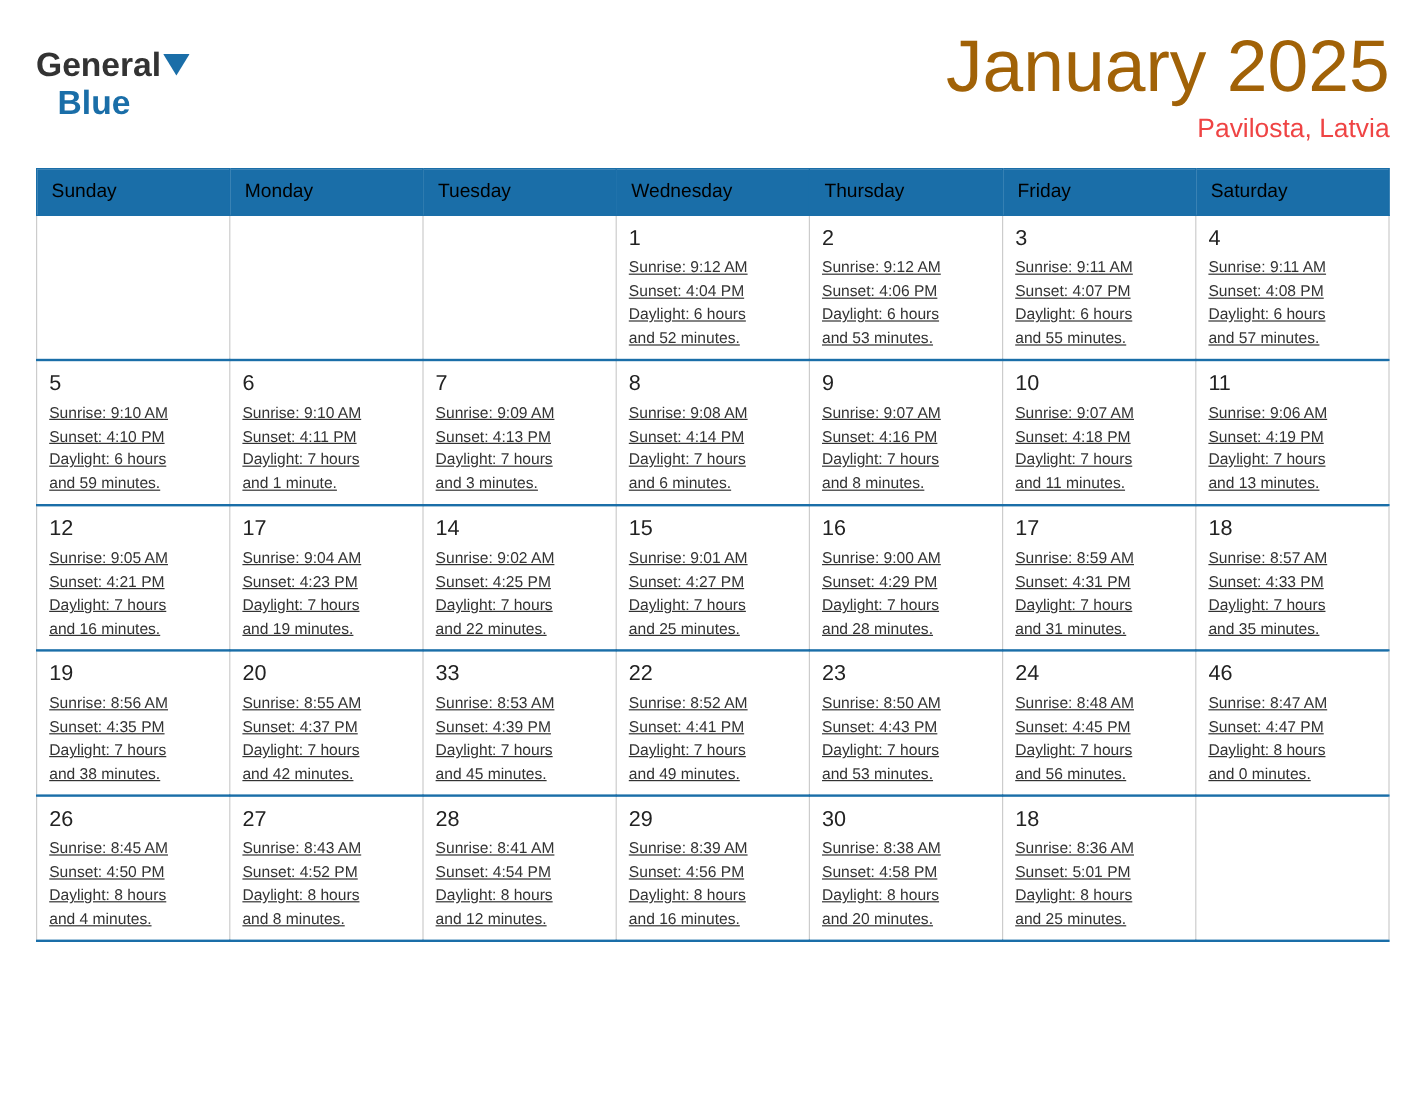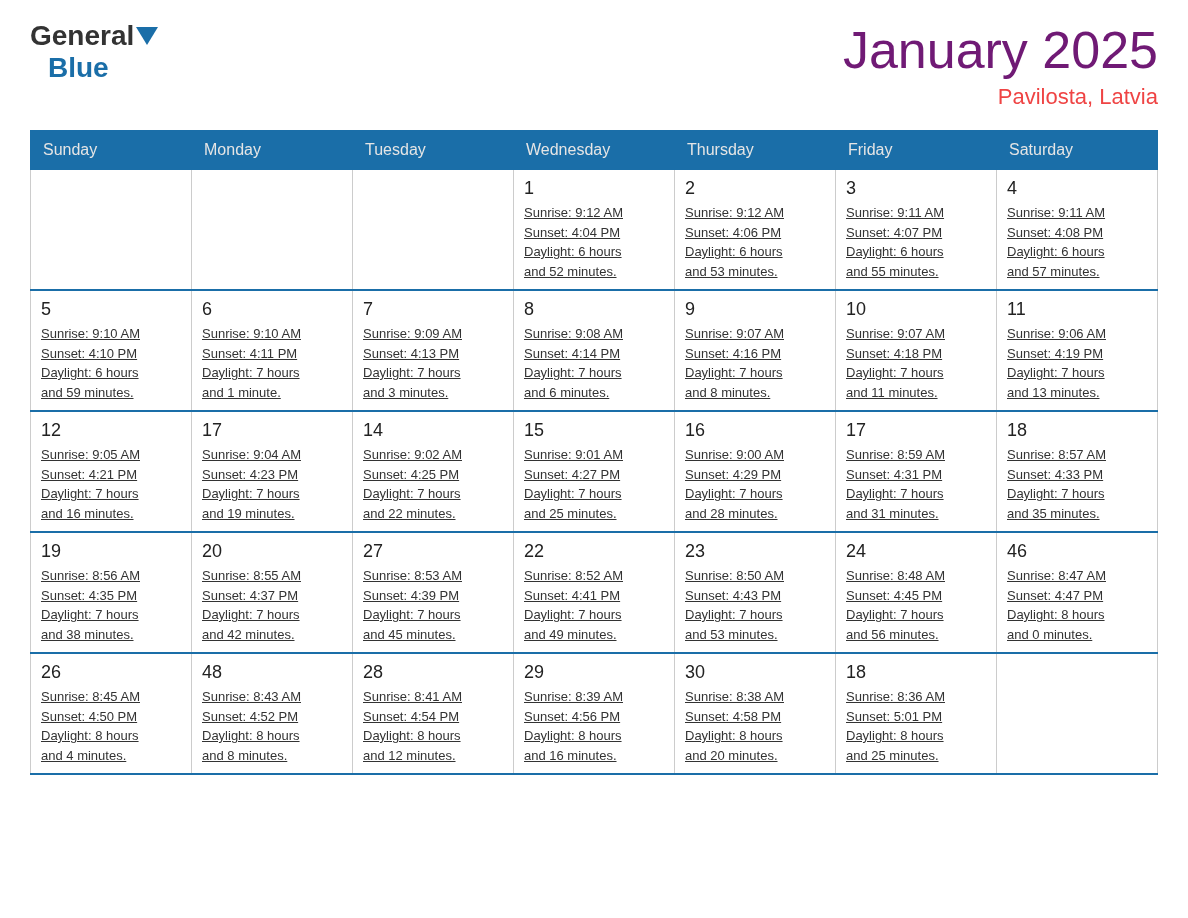--- a/index.html
+++ b/index.html
@@ -6,46 +6,46 @@
     body {
       font-family: Arial, sans-serif;
       background: #fff;
       width: 1188px;
       min-height: 918px;
       padding: 20px 30px;
     }
     .header {
       display: flex;
       justify-content: space-between;
-      align-items: flex-start;
+      align-items: center;
       margin-bottom: 20px;
     }
     .title-area {
       text-align: right;
     }
     .title-area h1 {
-      font-size: 52px;
-      font-weight: normal;
-      color: #701a75;
+      font-size: 61px;
+      font-weight: normal;
+      color: #a16207;
     }
     .title-area h2 {
       font-size: 22px;
       font-weight: normal;
       color: #ef4444;
       margin-top: 4px;
     }
     .calendar {
       width: 100%;
       border-collapse: collapse;
     }
     .calendar thead tr {
       background-color: #1a6ea8;
     }
     .calendar thead th {
-      color: #e5e5e5;
+      color: #000000;
       font-size: 16px;
       font-weight: normal;
       padding: 10px 12px;
       text-align: left;
       border: 1px solid #1a6ea8;
     }
     .calendar tbody tr {
       border-bottom: 2px solid #1a6ea8;
     }
     .calendar tbody td {
@@ -204,21 +204,21 @@
       <tr>
         <td>
           <span class="day-number">19</span>
           <div class="day-info">Sunrise: 8:56 AM<br>Sunset: 4:35 PM<br>Daylight: 7 hours<br>and 38 minutes.</div>
         </td>
         <td>
           <span class="day-number">20</span>
           <div class="day-info">Sunrise: 8:55 AM<br>Sunset: 4:37 PM<br>Daylight: 7 hours<br>and 42 minutes.</div>
         </td>
         <td>
-          <span class="day-number">27</span>
+          <span class="day-number">33</span>
           <div class="day-info">Sunrise: 8:53 AM<br>Sunset: 4:39 PM<br>Daylight: 7 hours<br>and 45 minutes.</div>
         </td>
         <td>
           <span class="day-number">22</span>
           <div class="day-info">Sunrise: 8:52 AM<br>Sunset: 4:41 PM<br>Daylight: 7 hours<br>and 49 minutes.</div>
         </td>
         <td>
           <span class="day-number">23</span>
           <div class="day-info">Sunrise: 8:50 AM<br>Sunset: 4:43 PM<br>Daylight: 7 hours<br>and 53 minutes.</div>
         </td>
@@ -230,21 +230,21 @@
           <span class="day-number">46</span>
           <div class="day-info">Sunrise: 8:47 AM<br>Sunset: 4:47 PM<br>Daylight: 8 hours<br>and 0 minutes.</div>
         </td>
       </tr>
       <tr>
         <td>
           <span class="day-number">26</span>
           <div class="day-info">Sunrise: 8:45 AM<br>Sunset: 4:50 PM<br>Daylight: 8 hours<br>and 4 minutes.</div>
         </td>
         <td>
-          <span class="day-number">48</span>
+          <span class="day-number">27</span>
           <div class="day-info">Sunrise: 8:43 AM<br>Sunset: 4:52 PM<br>Daylight: 8 hours<br>and 8 minutes.</div>
         </td>
         <td>
           <span class="day-number">28</span>
           <div class="day-info">Sunrise: 8:41 AM<br>Sunset: 4:54 PM<br>Daylight: 8 hours<br>and 12 minutes.</div>
         </td>
         <td>
           <span class="day-number">29</span>
           <div class="day-info">Sunrise: 8:39 AM<br>Sunset: 4:56 PM<br>Daylight: 8 hours<br>and 16 minutes.</div>
         </td>

